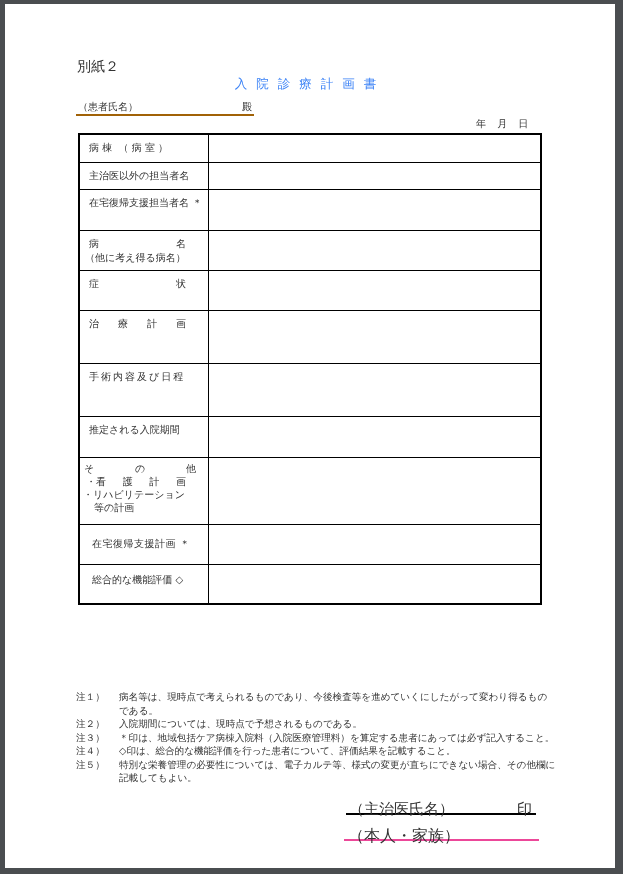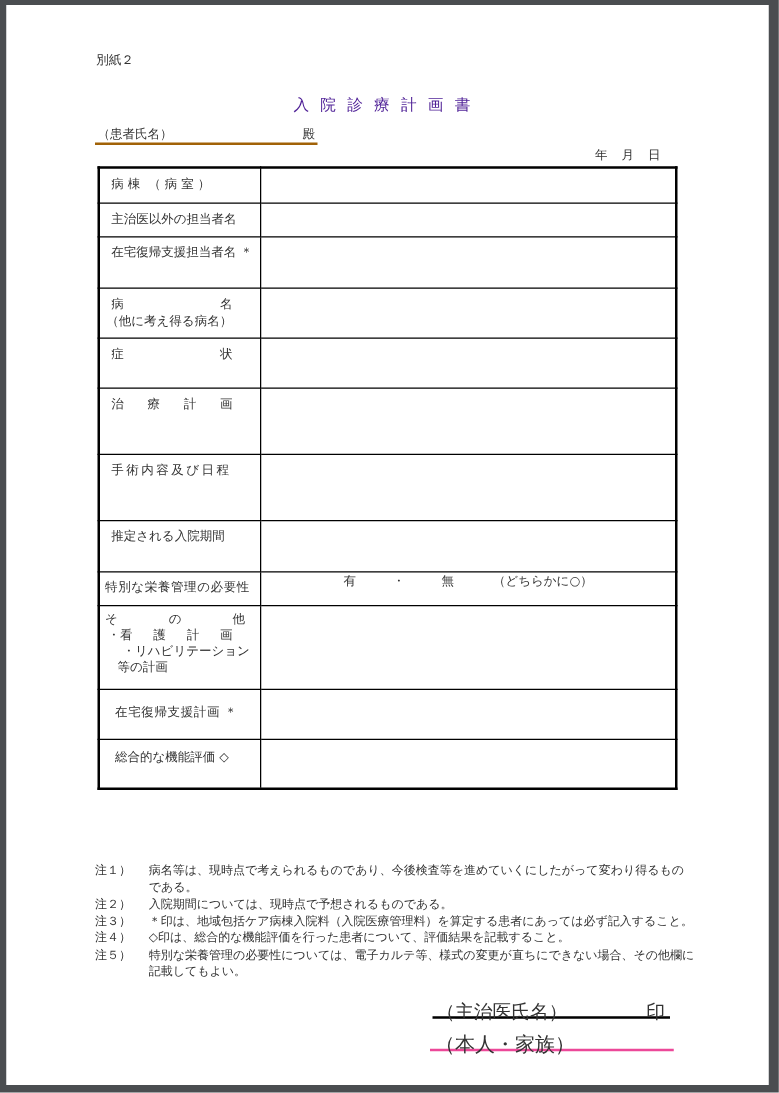--- a/index.html
+++ b/index.html
@@ -7,22 +7,22 @@
     width: 623px; height: 874px; position: relative; overflow: hidden;
     background: #4a4d50;
     font-family: "DejaVu Serif", "Liberation Serif", serif;
     color: #222;
   }
   .page {
     position: absolute; left: 5px; top: 4px; width: 610px; height: 864px;
     background: #ffffff;
   }
   .abs { position: absolute; }
-  .attach { left: 72px; top: 37px; font-size: 10px; color: #333; }
-  .title { left: 0; width: 610px; top: 72px; text-align: center; font-size: 12.5px; letter-spacing: 9px; color: #4c1d95; }
+  .attach { left: 72px; top: 54px; font-size: 14px; color: #333; }
+  .title { left: 0; width: 610px; top: 72px; text-align: center; font-size: 12.5px; letter-spacing: 9px; color: #3b82f6; }
   .patient { left: 71px; top: 96px; width: 178px; height: 14px; border-bottom: 2px solid #a16207; font-size: 10px; color: #333; }
   .patient .lbl { position: absolute; left: 2px; top: 0; }
   .patient .dono { position: absolute; right: 2px; top: 0; }
   .date { left: 471px; top: 113px; font-size: 10px; letter-spacing: 4px; color: #333; text-align: center; }
 
   table.plan {
     position: absolute; left: 73px; top: 129px; width: 464px;
     border-collapse: collapse; border: 2.5px solid #000; table-layout: fixed;
   }
   table.plan td { border: 1.5px solid #000; padding: 0; vertical-align: top; font-size: 10px; color: #333; }
@@ -114,45 +114,34 @@
             <div class="txt" style="letter-spacing:2px">手術内容及び日程</div>
           </td>
       <td class="value"></td>
     </tr>
     <tr style="height:41px">
       <td class="label">
             <div class="txt">推定される入院期間</div>
           </td>
       <td class="value"></td>
     </tr>
-    <tr style="height:27px">
-      <td class="label">
-            <div class="txt" style="padding-left:4px;letter-spacing:0.5px">特別な栄養管理の必要性</div>
-          </td>
-      <td class="value nutri-val">
-        <span>有</span>
-        <span style="margin:0 26px">・</span>
-        <span>無</span>
-        <span style="margin-left:28px">（どちらかに○）</span>
-      </td>
-    </tr>
     <tr style="height:67px">
       <td class="label">
         <div class="txt spread" style="padding:4px 12px 0 4px !important;line-height:13px">
               <span>そ</span>
               <span>の</span>
               <span>他</span>
             </div>
         <div class="spread" style="padding:0 22px 0 6px;line-height:13px">
               <span>・看</span>
               <span>護</span>
               <span>計</span>
               <span>画</span>
             </div>
-        <div style="padding-left:18px;line-height:13px">・リハビリテーション</div>
+        <div style="padding-left:3px;line-height:13px">・リハビリテーション</div>
         <div style="padding-left:14px;line-height:13px">等の計画</div>
       </td>
       <td class="value"></td>
     </tr>
     <tr style="height:40px">
       <td class="label">
             <div class="txt" style="padding:12px 0 0 12px;letter-spacing:0.5px">在宅復帰支援計画 ＊</div>
           </td>
       <td class="value"></td>
     </tr>

